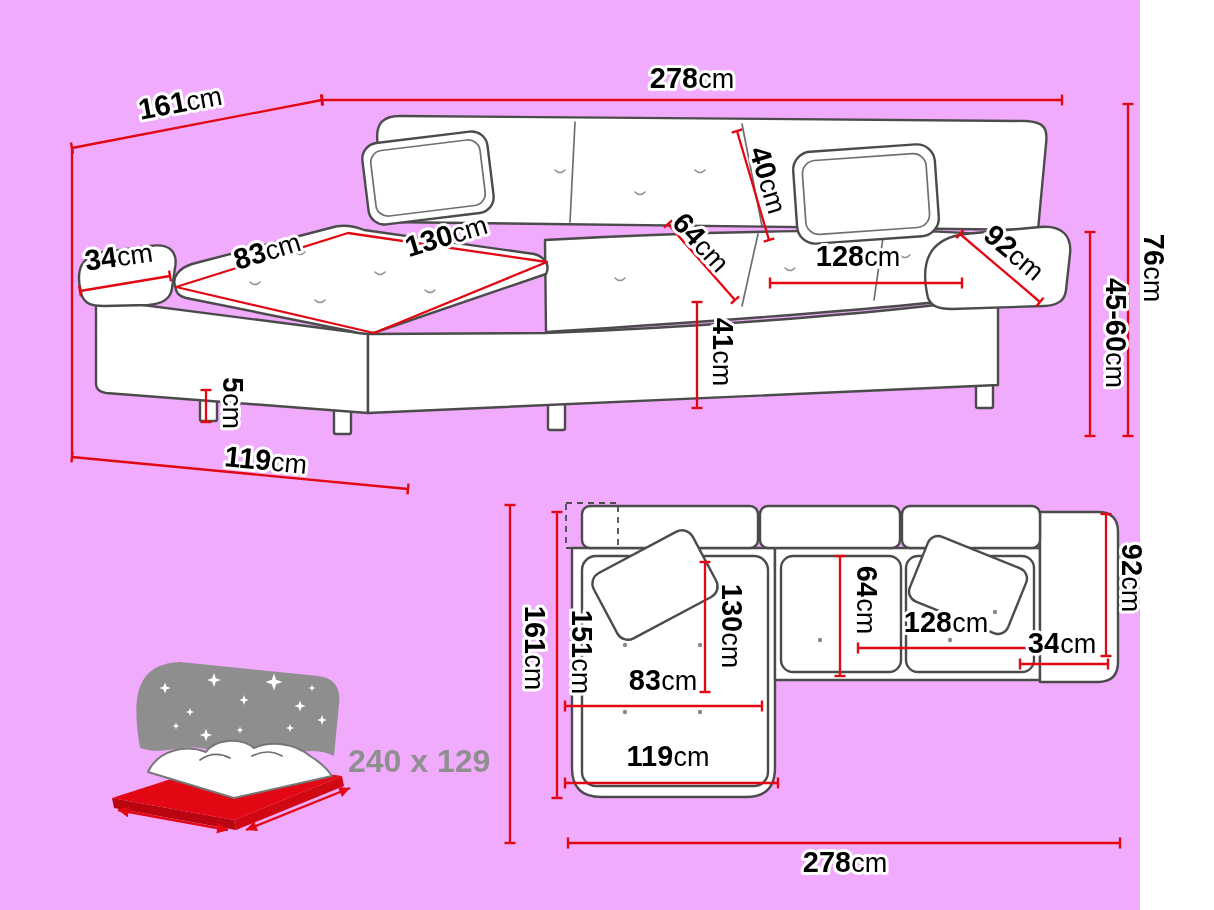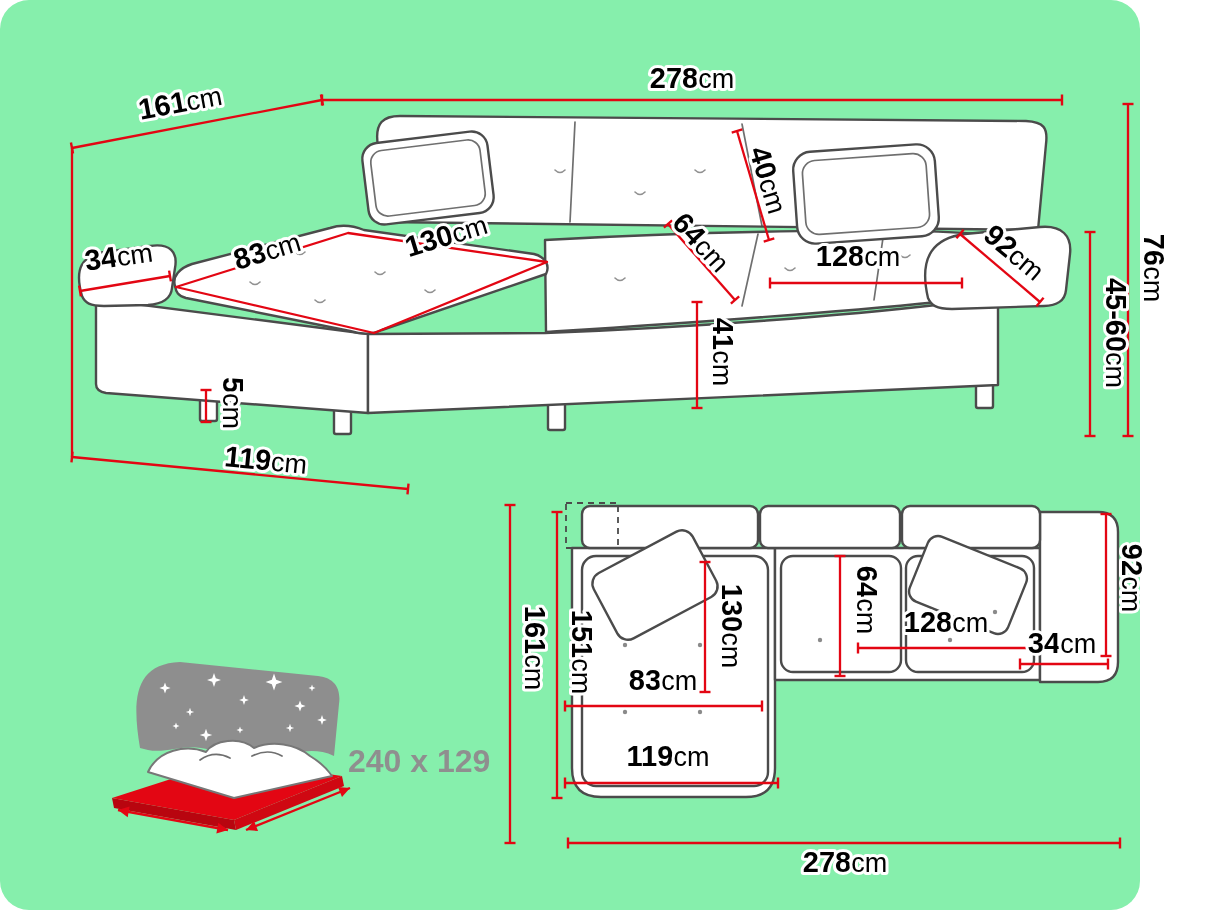--- a/index.html
+++ b/index.html
@@ -3,21 +3,21 @@
 <meta charset="utf-8">
 <style>
   :root{
     --line:#e30613;
     --outline:#4b4b4b;
     --muted:#8f8f8f;
     --label:#000000;
   }
   html,body{margin:0;padding:0;background:#ffffff;}
   body{width:1214px;height:910px;overflow:hidden;font-family:"Liberation Sans",sans-serif;}
-  .canvas{position:relative;width:1140px;height:910px;background:#86efac;border-radius:29px;}
+  .canvas{position:relative;width:1140px;height:910px;background:#f0abfc;}
   svg{display:block;}
   .o{stroke:var(--outline);stroke-width:2.4;fill:#ffffff;stroke-linejoin:round;stroke-linecap:round;}
   .seam{stroke:var(--outline);stroke-width:1.7;fill:none;opacity:.8;stroke-linecap:round;}
   .tuft{stroke:#909090;stroke-width:1.6;fill:none;stroke-linecap:round;}
   .dot{fill:#8a8a8a;}
   .dashed{stroke:var(--outline);stroke-width:1.8;fill:none;stroke-dasharray:6 5;}
   .dline{stroke:var(--line);stroke-width:2.3;fill:none;stroke-linejoin:round;}
   #tick line{stroke:var(--line);stroke-width:2.4;}
   #arrS path,#arrE path{fill:var(--line);}
   .dim-label{font-family:"Liberation Sans",sans-serif;font-weight:700;font-size:29px;fill:var(--label);

